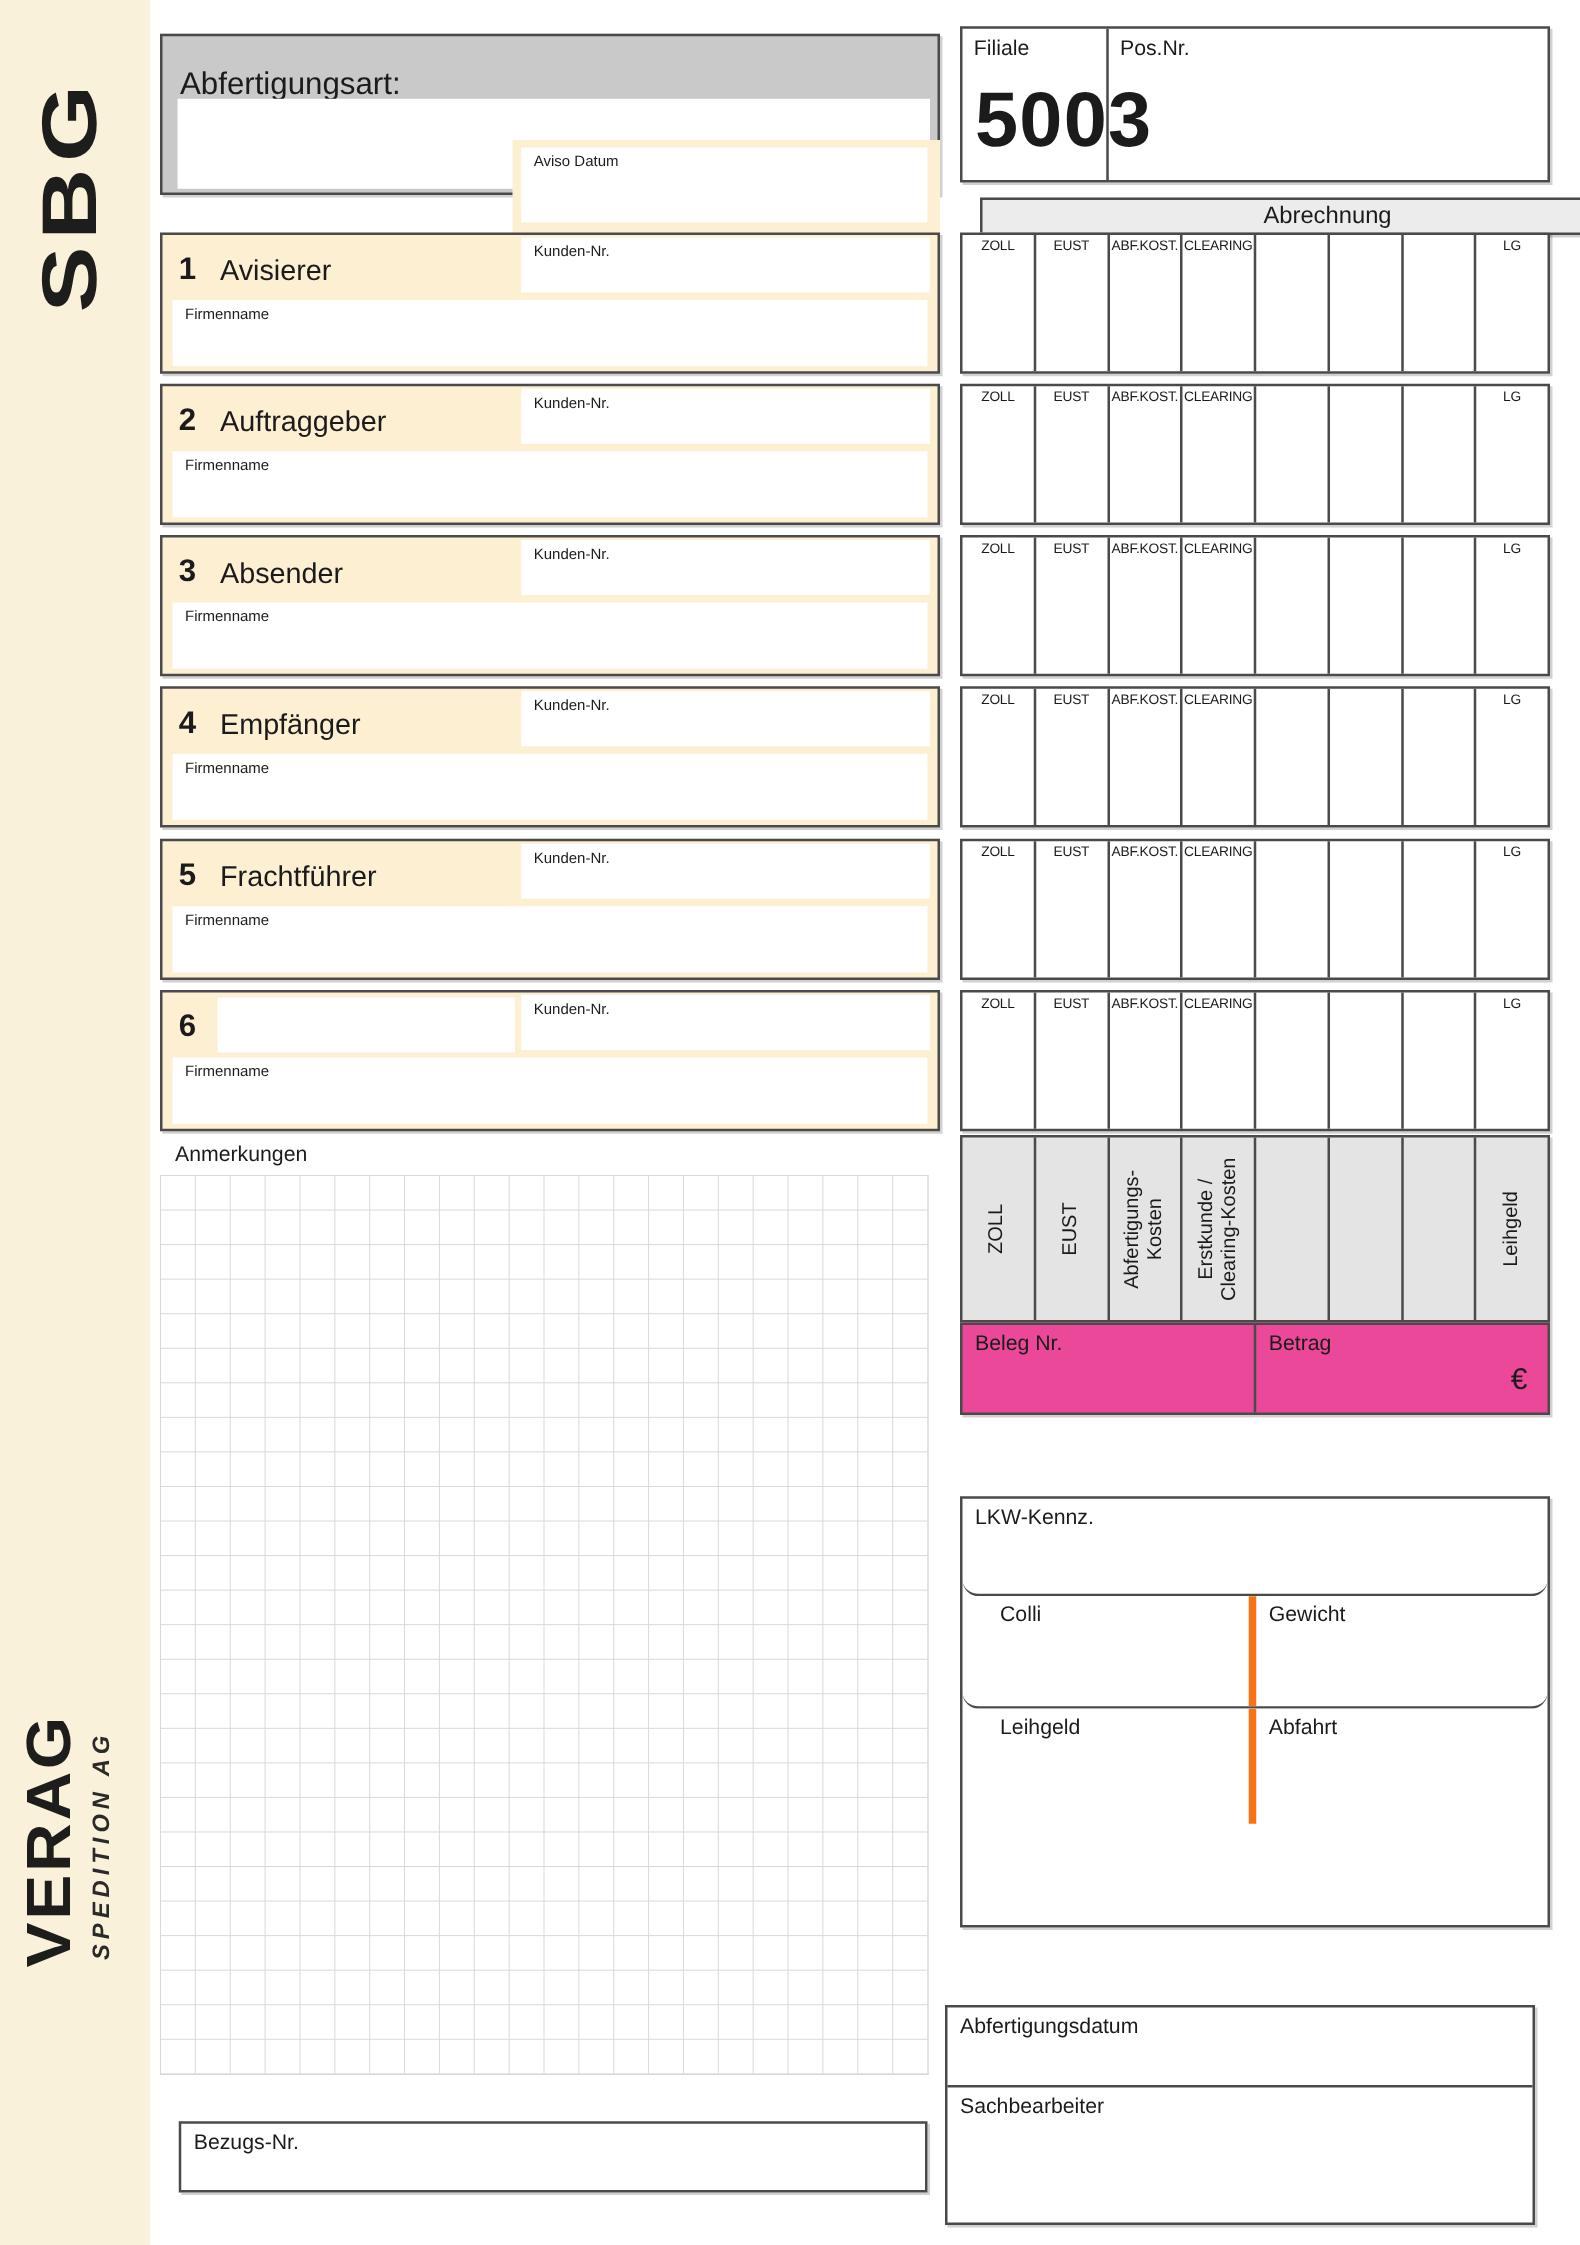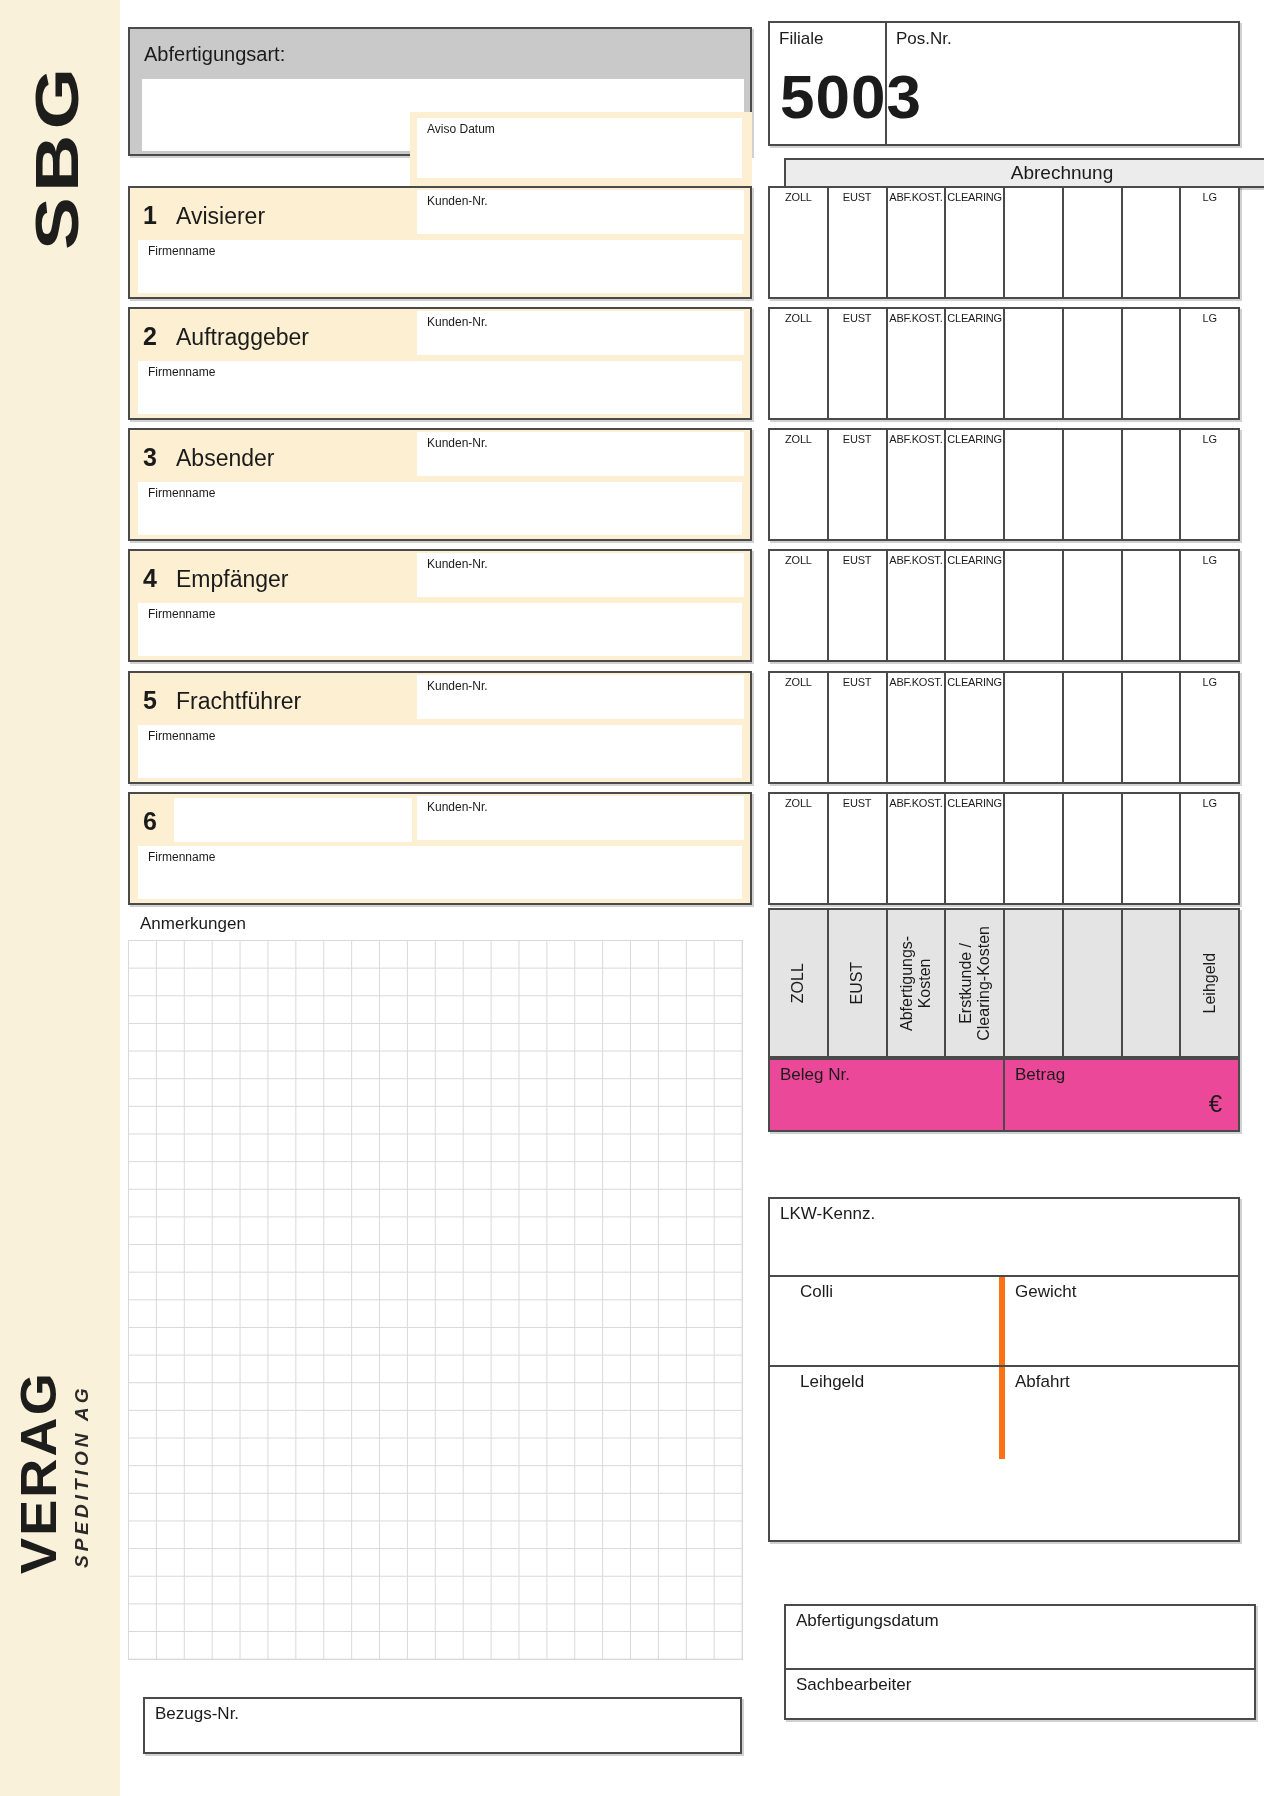--- a/index.html
+++ b/index.html
@@ -20,21 +20,21 @@
     color:#1d1d1b;line-height:1;white-space:nowrap;
   }
   .spedition{
     position:absolute;left:72px;top:1568px;transform:rotate(-90deg);
     transform-origin:0 0;font-size:19px;font-weight:bold;font-style:italic;
     letter-spacing:4px;color:#2a2a28;line-height:1;white-space:nowrap;
   }
   .box{border:2px solid #4a4a4a;box-shadow:2px 2px 0 rgba(0,0,0,0.18);box-sizing:border-box;}
   
   .abfert{position:absolute;left:128px;top:27px;width:624px;height:129px;background:#C9C9C9;}
-  .abfert-label{position:absolute;left:14px;top:14px;font-size:20px;}
+  .abfert-label{position:absolute;left:14px;top:24px;font-size:25px;}
   .abfert-input{position:absolute;left:12px;top:50px;width:602px;height:72px;background:#fff;}
   
   .filiale-box{position:absolute;left:768px;top:21px;width:472px;height:125px;background:#fff;display:flex;}
   .filiale-cell{width:117px;border-right:2px solid #4a4a4a;position:relative;box-sizing:border-box;}
   .pos-cell{flex:1;position:relative;}
   .small-label{position:absolute;left:9px;top:6px;font-size:17px;}
   .filiale-num{position:absolute;left:10px;top:38px;font-size:62px;font-weight:bold;letter-spacing:1px;}
   
   .aviso-cream{position:absolute;left:410px;top:112px;width:342px;height:76px;background:#FCEFD2;}
   .aviso-field{position:absolute;left:7px;top:6px;width:325px;height:60px;background:#fff;}
@@ -69,28 +69,28 @@
   .euro{position:absolute;right:16px;bottom:12px;font-size:24px;}
   
   .anm-label{position:absolute;left:140px;top:914px;font-size:17px;}
   .anm-grid{position:absolute;left:128px;top:940px;width:614px;height:719px;
     background-image:linear-gradient(to right,#D9D9D9 1px,transparent 1px),
                      linear-gradient(to bottom,#D9D9D9 1px,transparent 1px);
     background-size:27.9px 27.65px;
     border-right:1px solid #D9D9D9;border-bottom:1px solid #D9D9D9;}
   
   .ship{position:absolute;left:768px;top:1197px;width:472px;height:345px;background:#fff;}
-  .ship-row{position:relative;border-bottom:2px solid #4a4a4a;box-sizing:border-box;}
+  .ship-row{position:relative;border-bottom:2px solid #4a4a4a;box-sizing:border-box;border-radius:13px;}
   .ship-row:last-child{border-bottom:none;}
   .split{display:flex;}
   .split .cell-l{width:235px;border-right:6px solid #f97316;box-sizing:border-box;position:relative;padding-left:20px;}
   .split .cell-r{flex:1;position:relative;}
   .cell-label{display:block;padding:5px 0 0 10px;font-size:17px;}
   
-  .proc{position:absolute;left:784px;top:1604px;width:472px;height:116px;background:#fff;}
+  .proc{position:absolute;left:756px;top:1604px;width:472px;height:176px;background:#fff;}
   .proc-row1{height:64px;border-bottom:2px solid #4a4a4a;box-sizing:border-box;}
   .proc-row2{height:84px;}
   
   .bezug{position:absolute;left:143px;top:1697px;width:599px;height:57px;background:#fff;}
 </style>
 </head>
 <body>
 
 <div class="page">
 

